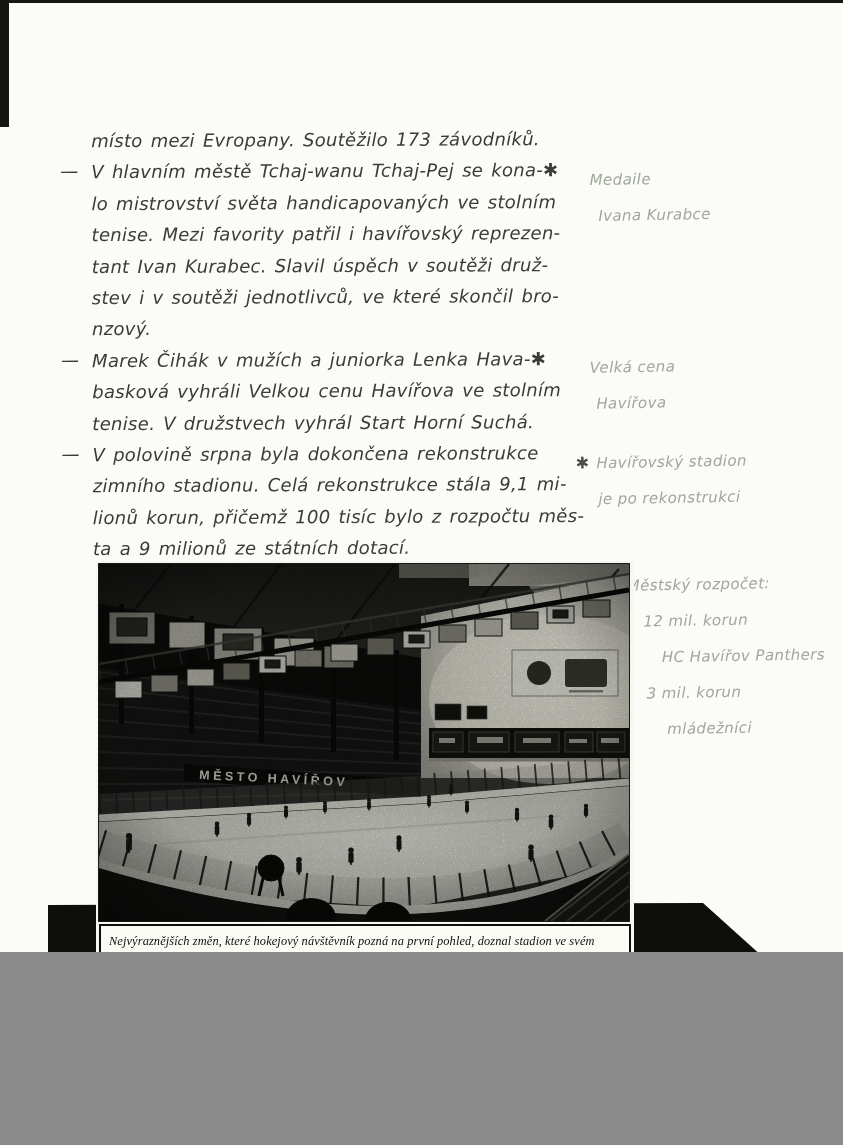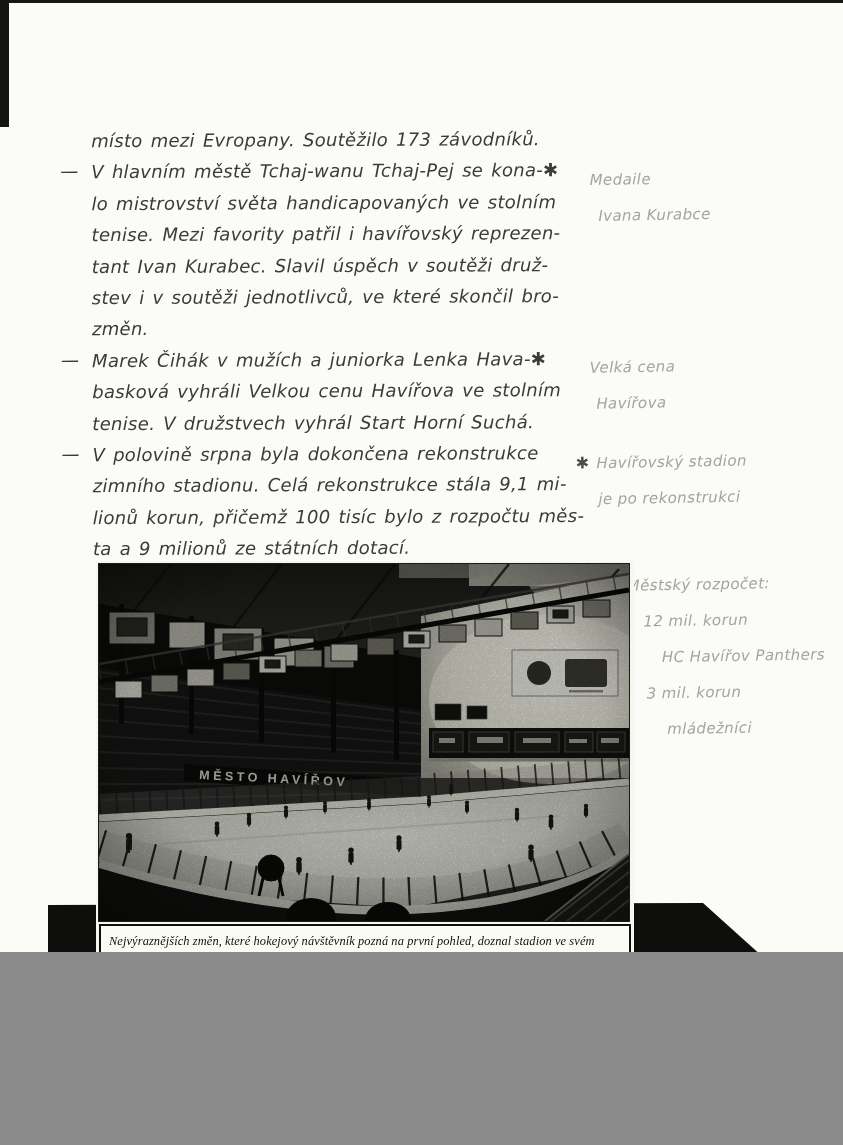--- a/index.html
+++ b/index.html
@@ -83,21 +83,21 @@
   <div class="top-edge"></div>
   <div class="left-edge"></div>
 
   <div class="notes">
     <div class="hw-line"><span class="bullet"></span><span>místo mezi Evropany. Soutěžilo 173 závodníků.</span></div>
     <div class="hw-line"><span class="bullet">—</span><span>V hlavním městě Tchaj-wanu Tchaj-Pej se kona-✱</span></div>
     <div class="hw-line"><span class="bullet"></span><span>lo mistrovství světa handicapovaných ve stolním</span></div>
     <div class="hw-line"><span class="bullet"></span><span>tenise. Mezi favority patřil i havířovský reprezen-</span></div>
     <div class="hw-line"><span class="bullet"></span><span>tant Ivan Kurabec. Slavil úspěch v soutěži druž-</span></div>
     <div class="hw-line"><span class="bullet"></span><span>stev i v soutěži jednotlivců, ve které skončil bro-</span></div>
-    <div class="hw-line"><span class="bullet"></span><span>změn.</span></div>
+    <div class="hw-line"><span class="bullet"></span><span>nzový.</span></div>
     <div class="hw-line"><span class="bullet">—</span><span>Marek Čihák v mužích a juniorka Lenka Hava-✱</span></div>
     <div class="hw-line"><span class="bullet"></span><span>basková vyhráli Velkou cenu Havířova ve stolním</span></div>
     <div class="hw-line"><span class="bullet"></span><span>tenise. V družstvech vyhrál Start Horní Suchá.</span></div>
     <div class="hw-line"><span class="bullet">—</span><span>V polovině srpna byla dokončena rekonstrukce</span></div>
     <div class="hw-line"><span class="bullet"></span><span>zimního stadionu. Celá rekonstrukce stála 9,1 mi-</span></div>
     <div class="hw-line"><span class="bullet"></span><span>lionů korun, přičemž 100 tisíc bylo z rozpočtu měs-</span></div>
     <div class="hw-line"><span class="bullet"></span><span>ta a 9 milionů ze státních dotací.</span></div>
   </div>
 
   <div class="margin-note" style="left:590px;top:161px;">

